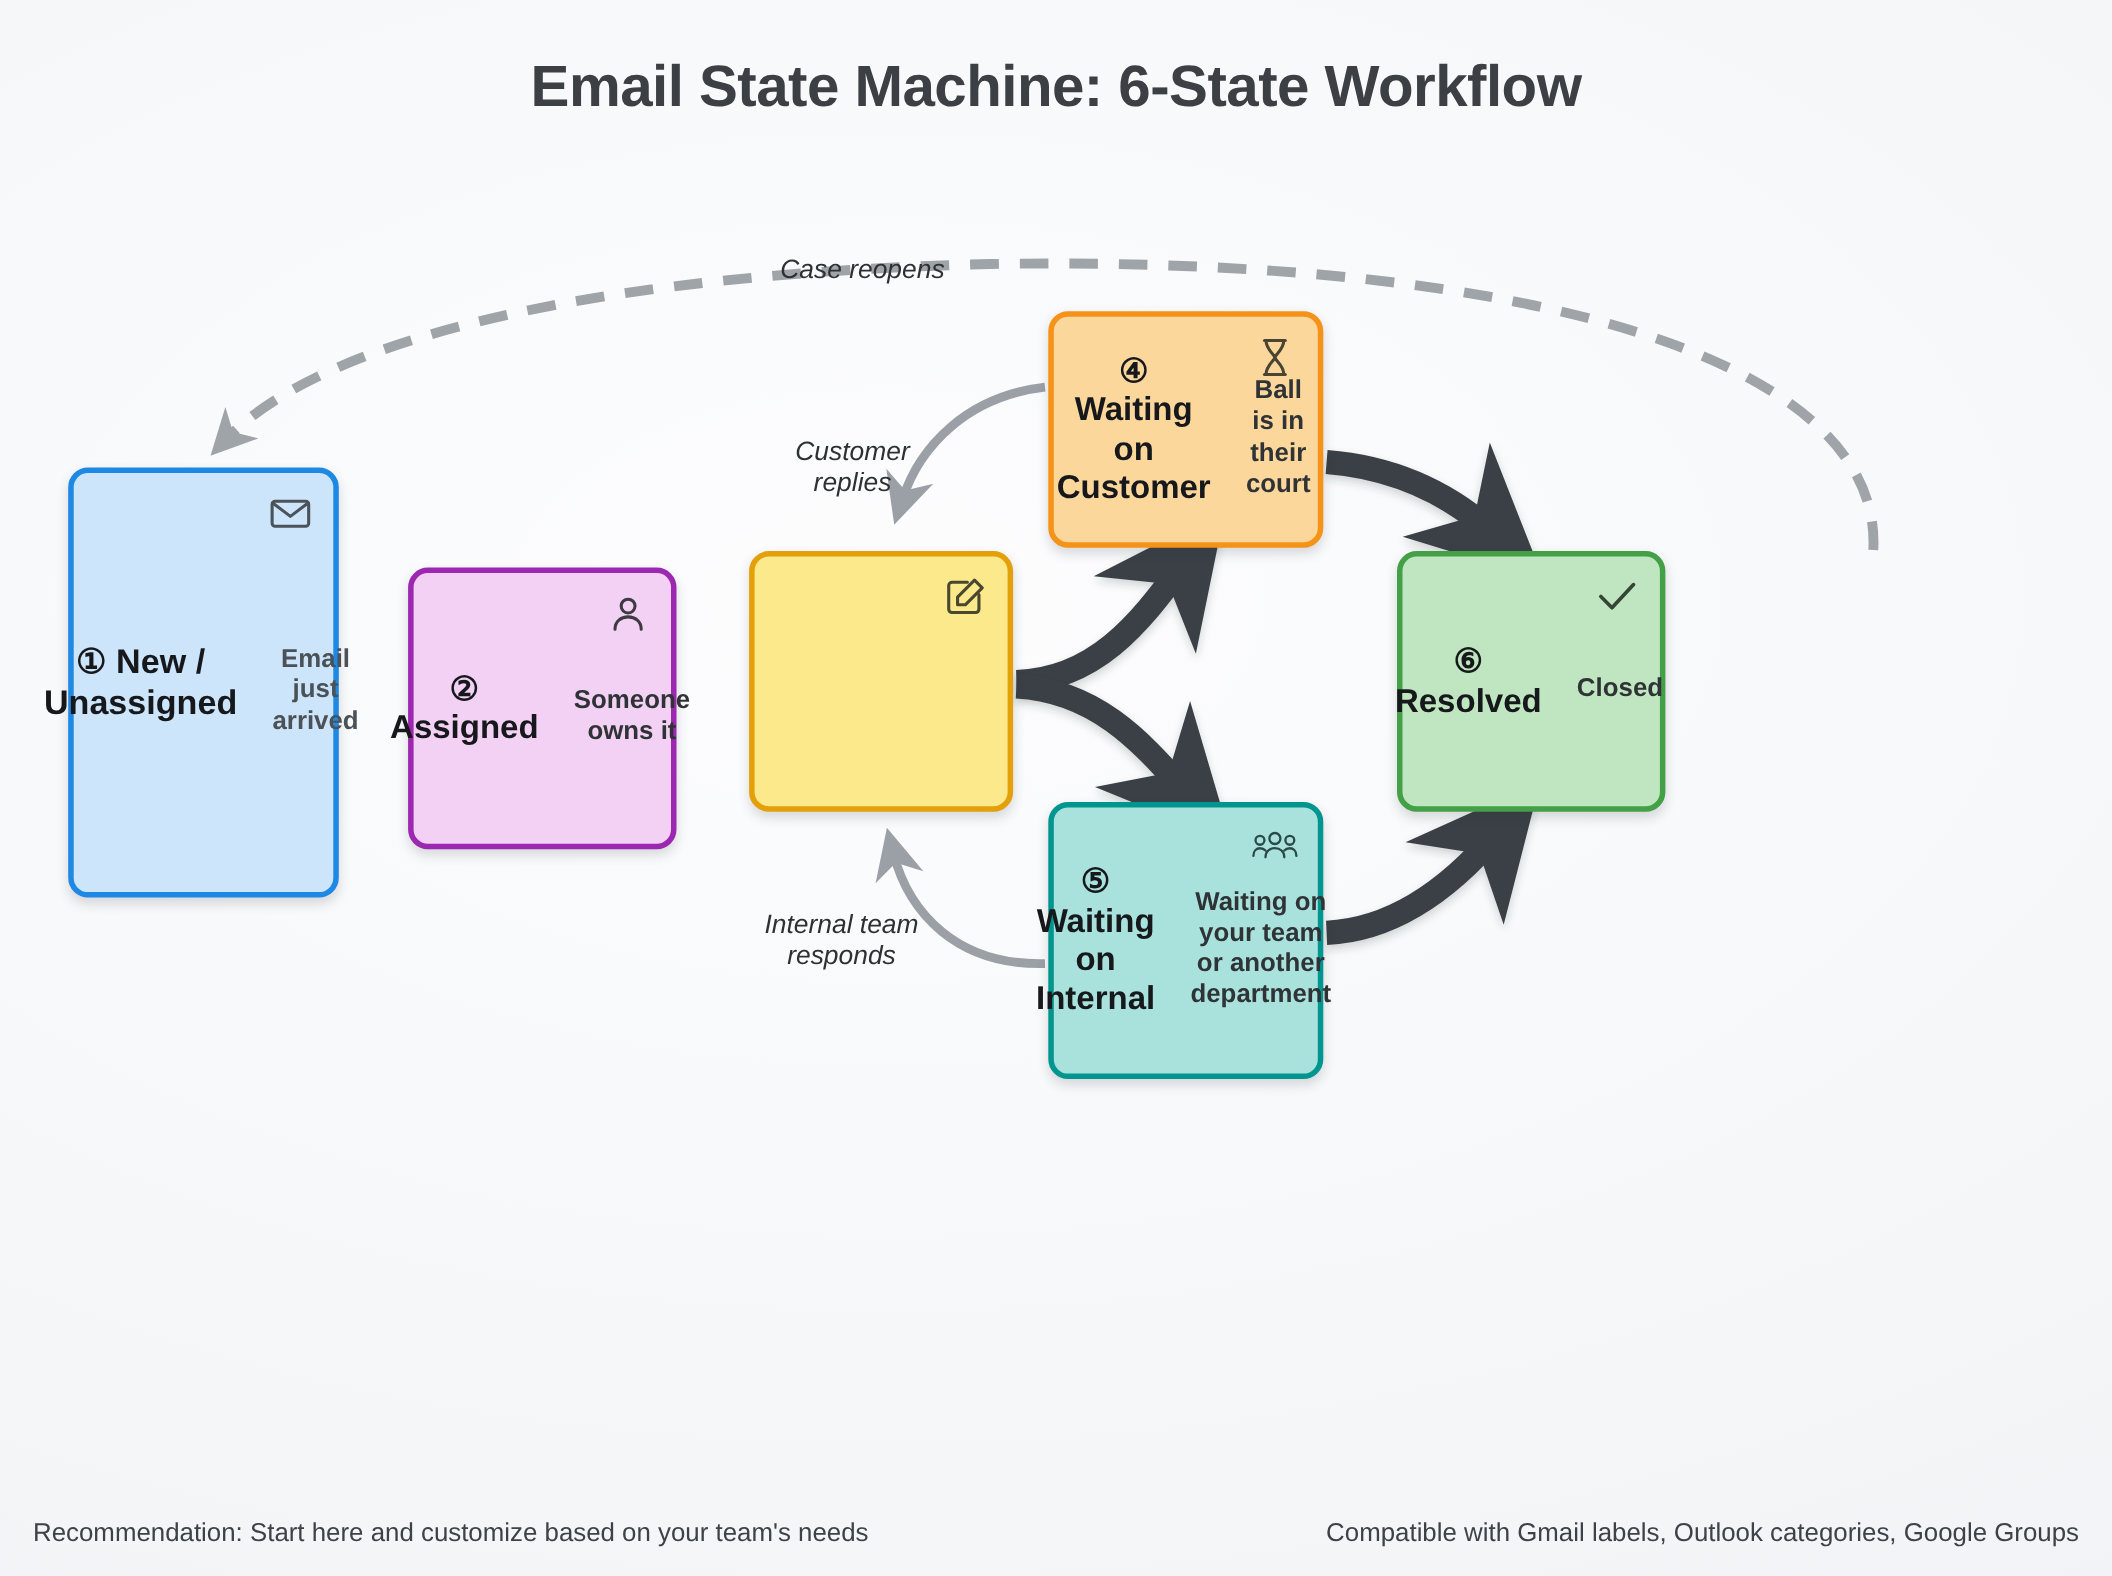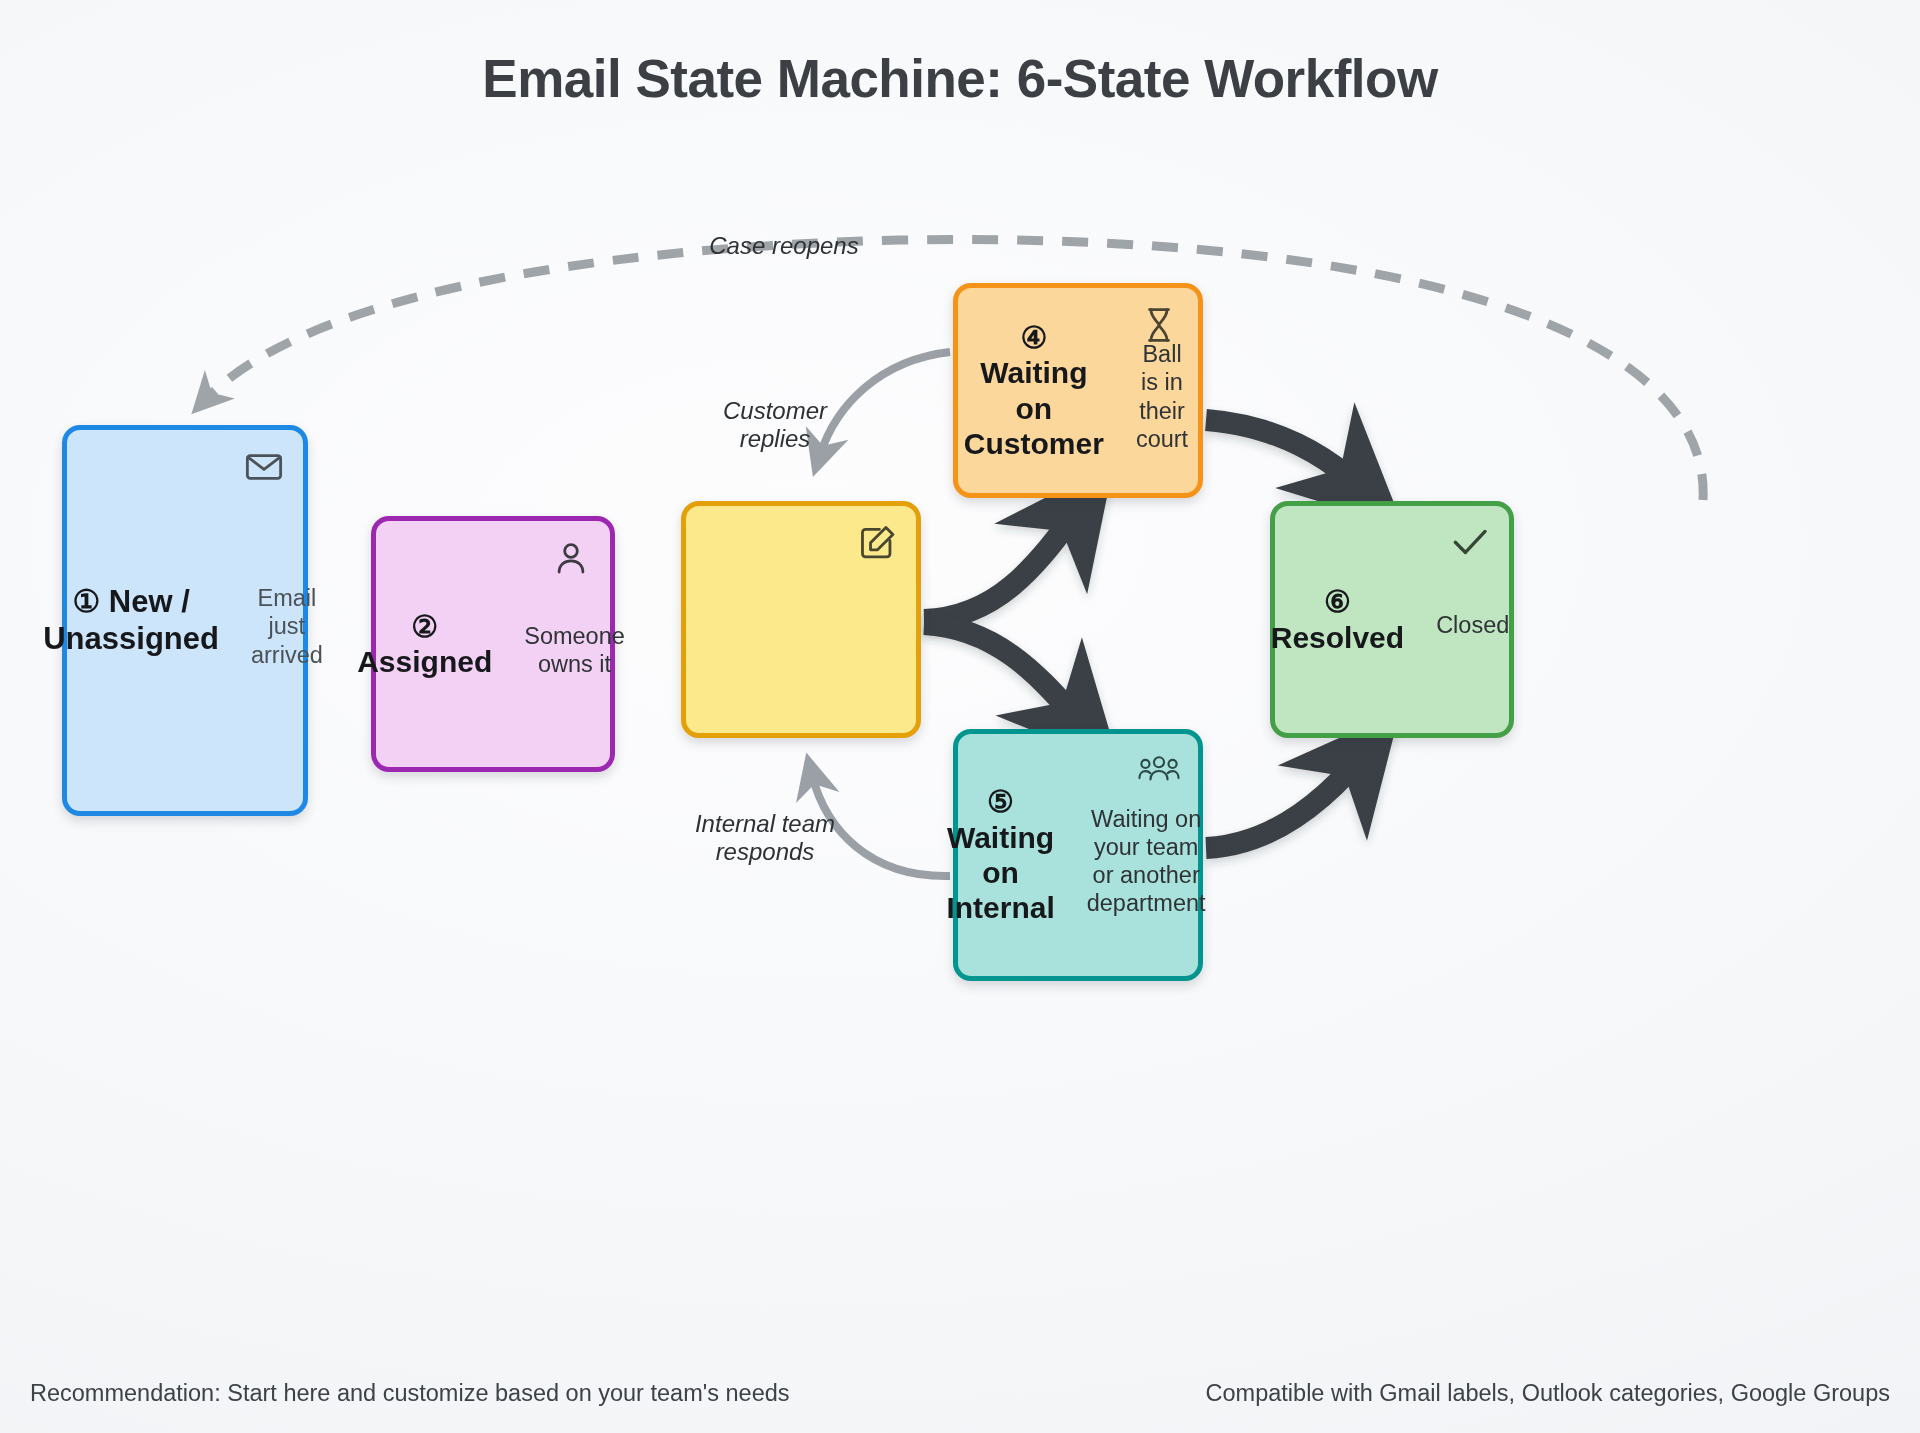--- a/index.html
+++ b/index.html
@@ -71,21 +71,21 @@
   .node .ntitle {
     font-size: 30px;
     font-weight: bold;
     line-height: 1.18;
     color: #16181b;
     padding: 0 14px;
   }
   .node .ndesc {
     margin-top: 12px;
     font-size: 23.5px;
-    font-weight: normal;
+    font-weight: bold;
     line-height: 1.2;
     color: #2f3336;
     padding: 0 18px;
   }
   .node.n1 .ndesc { color: #4a5257; }
   .node.n1 .ntitle { font-size: 31px; }
 
   
   #node1 { left: 62px;   top: 425px;  width: 246px; height: 391px; }
   #node2 { left: 371px;  top: 516px;  width: 244px; height: 256px; }
@@ -100,21 +100,21 @@
     font-size: 24px;
     font-style: italic;
     color: #2d3134;
     line-height: 1.17;
     text-align: center;
     z-index: 6;
     white-space: pre-line;
   }
   #lbl-reopen   { left: 660px;  top: 232px; width: 248px; }
   #lbl-cust     { left: 660px;  top: 397px; width: 230px; }
-  #lbl-internal { left: 640px;  top: 810px; width: 250px; }
+  #lbl-internal { left: 640px;  top: 827px; width: 250px; }
 
   
   .footer {
     position: absolute;
     bottom: 26px;
     font-size: 23.5px;
     color: #3d4246;
     white-space: nowrap;
   }
   #footer-left  { left: 30px; }

